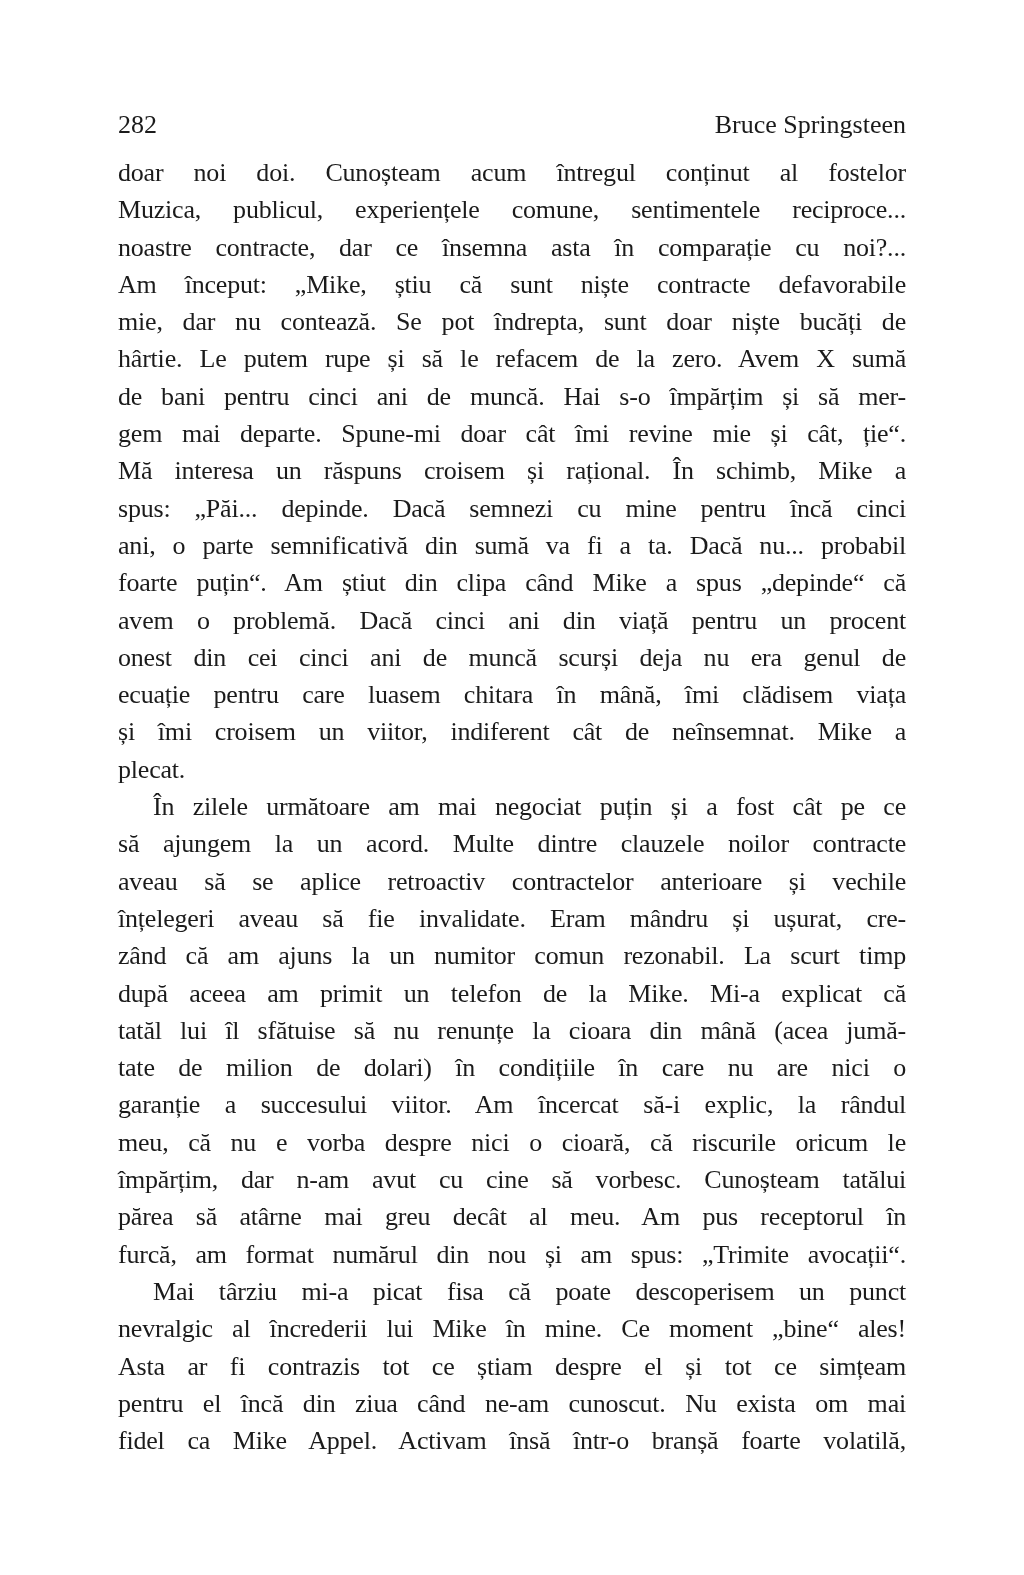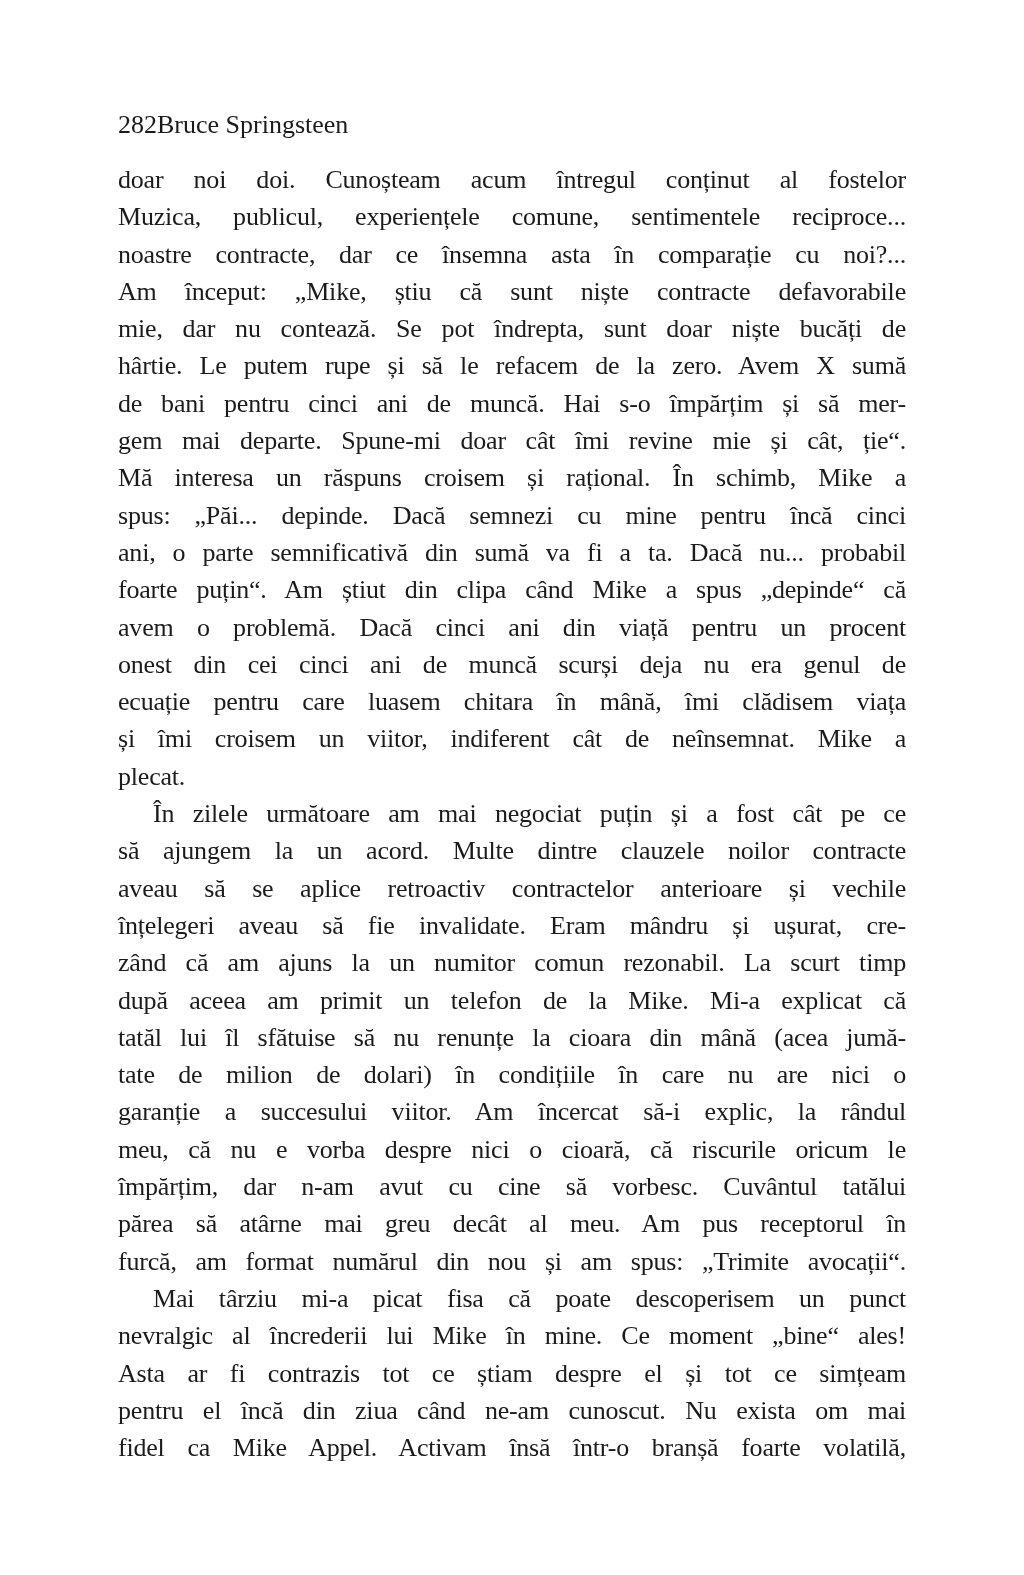--- a/index.html
+++ b/index.html
@@ -16,29 +16,30 @@
     color: #1b1b1b;
     font-family: "Liberation Serif", "DejaVu Serif", serif;
     overflow: hidden;
   }
   .running-header {
     position: absolute;
     top: 110px;
     left: 118px;
     width: 788px;
     display: flex;
+    justify-content: space-between;
     align-items: baseline;
     font-size: 26px;
     line-height: 30px;
   }
   .running-title {
   }
   .body-text {
     position: absolute;
-    top: 161px;
+    top: 154px;
     left: 118px;
     width: 788px;
     font-size: 26px;
     line-height: 37.3px;
     letter-spacing: -0.2px;
   }
   .line {
     text-align: justify;
     text-align-last: justify;
     height: 37.3px;
@@ -80,21 +81,21 @@
       <div class="line indent">În zilele următoare am mai negociat puțin și a fost cât pe ce</div>
       <div class="line">să ajungem la un acord. Multe dintre clauzele noilor contracte</div>
       <div class="line">aveau să se aplice retroactiv contractelor anterioare și vechile</div>
       <div class="line">înțelegeri aveau să fie invalidate. Eram mândru și ușurat, cre-</div>
       <div class="line">zând că am ajuns la un numitor comun rezonabil. La scurt timp</div>
       <div class="line">după aceea am primit un telefon de la Mike. Mi-a explicat că</div>
       <div class="line">tatăl lui îl sfătuise să nu renunțe la cioara din mână (acea jumă-</div>
       <div class="line">tate de milion de dolari) în condițiile în care nu are nici o</div>
       <div class="line">garanție a succesului viitor. Am încercat să-i explic, la rândul</div>
       <div class="line">meu, că nu e vorba despre nici o cioară, că riscurile oricum le</div>
-      <div class="line">împărțim, dar n-am avut cu cine să vorbesc. Cuvântul tatălui</div>
+      <div class="line">împărțim, dar n-am avut cu cine să vorbesc. Cunoșteam tatălui</div>
       <div class="line">părea să atârne mai greu decât al meu. Am pus receptorul în</div>
       <div class="line">furcă, am format numărul din nou și am spus: „Trimite avocații“.</div>
       <div class="line indent">Mai târziu mi-a picat fisa că poate descoperisem un punct</div>
       <div class="line">nevralgic al încrederii lui Mike în mine. Ce moment „bine“ ales!</div>
       <div class="line">Asta ar fi contrazis tot ce știam despre el și tot ce simțeam</div>
       <div class="line">pentru el încă din ziua când ne-am cunoscut. Nu exista om mai</div>
       <div class="line">fidel ca Mike Appel. Activam însă într-o branșă foarte volatilă,</div>
     </div>
 </div>
 

